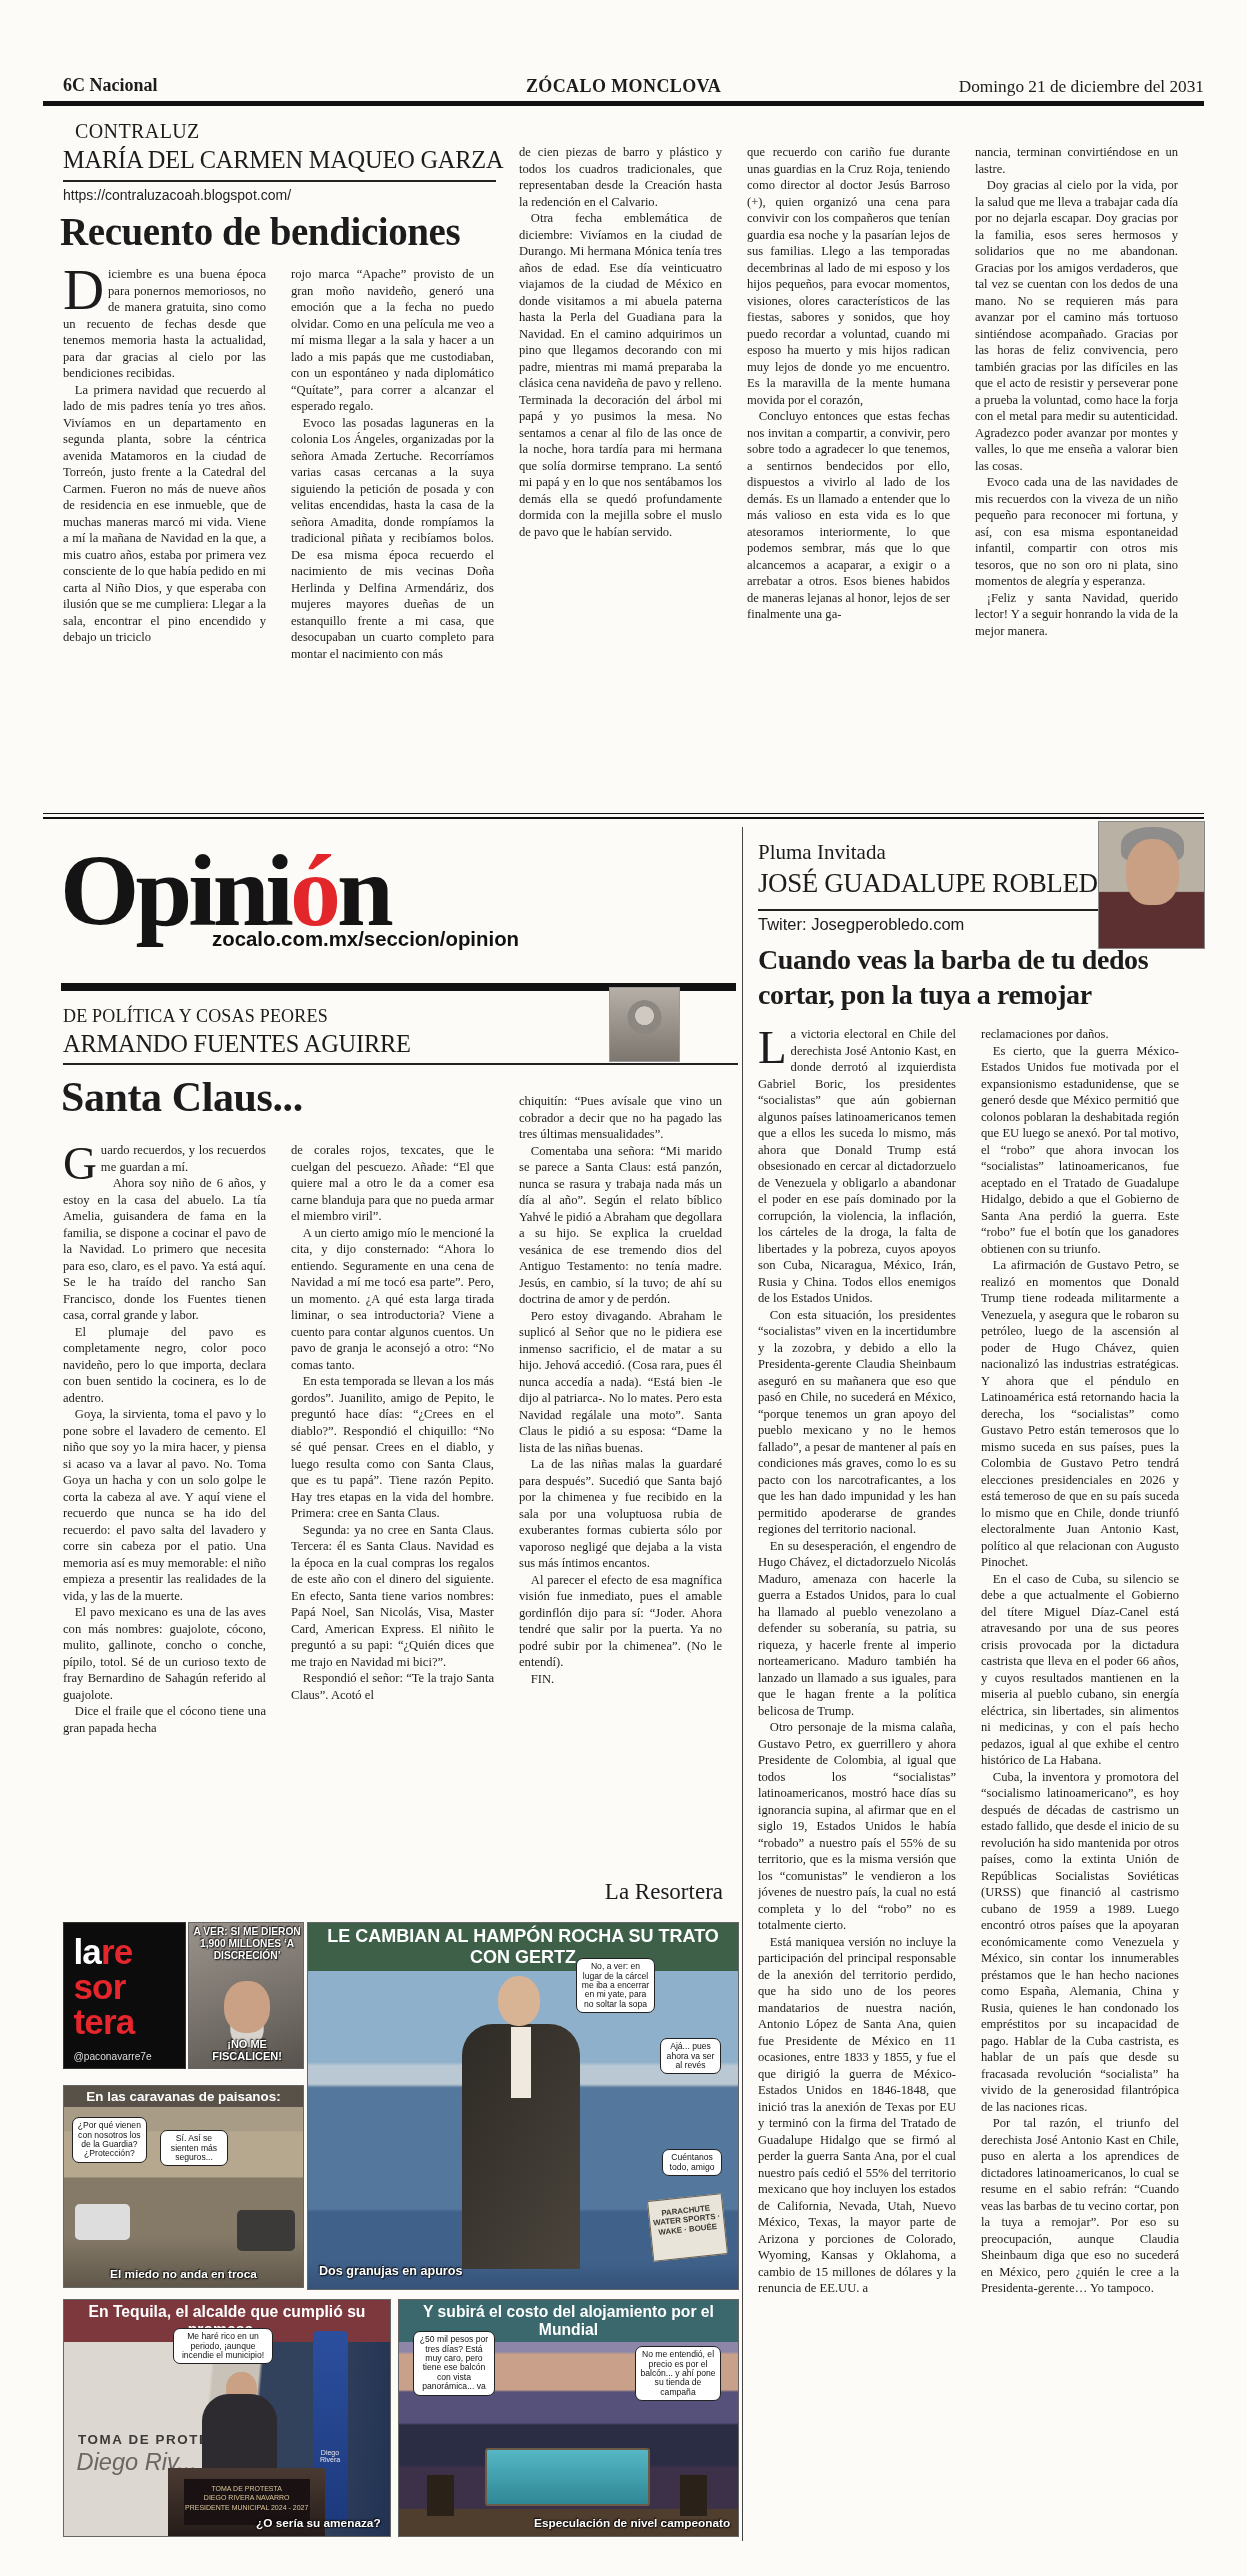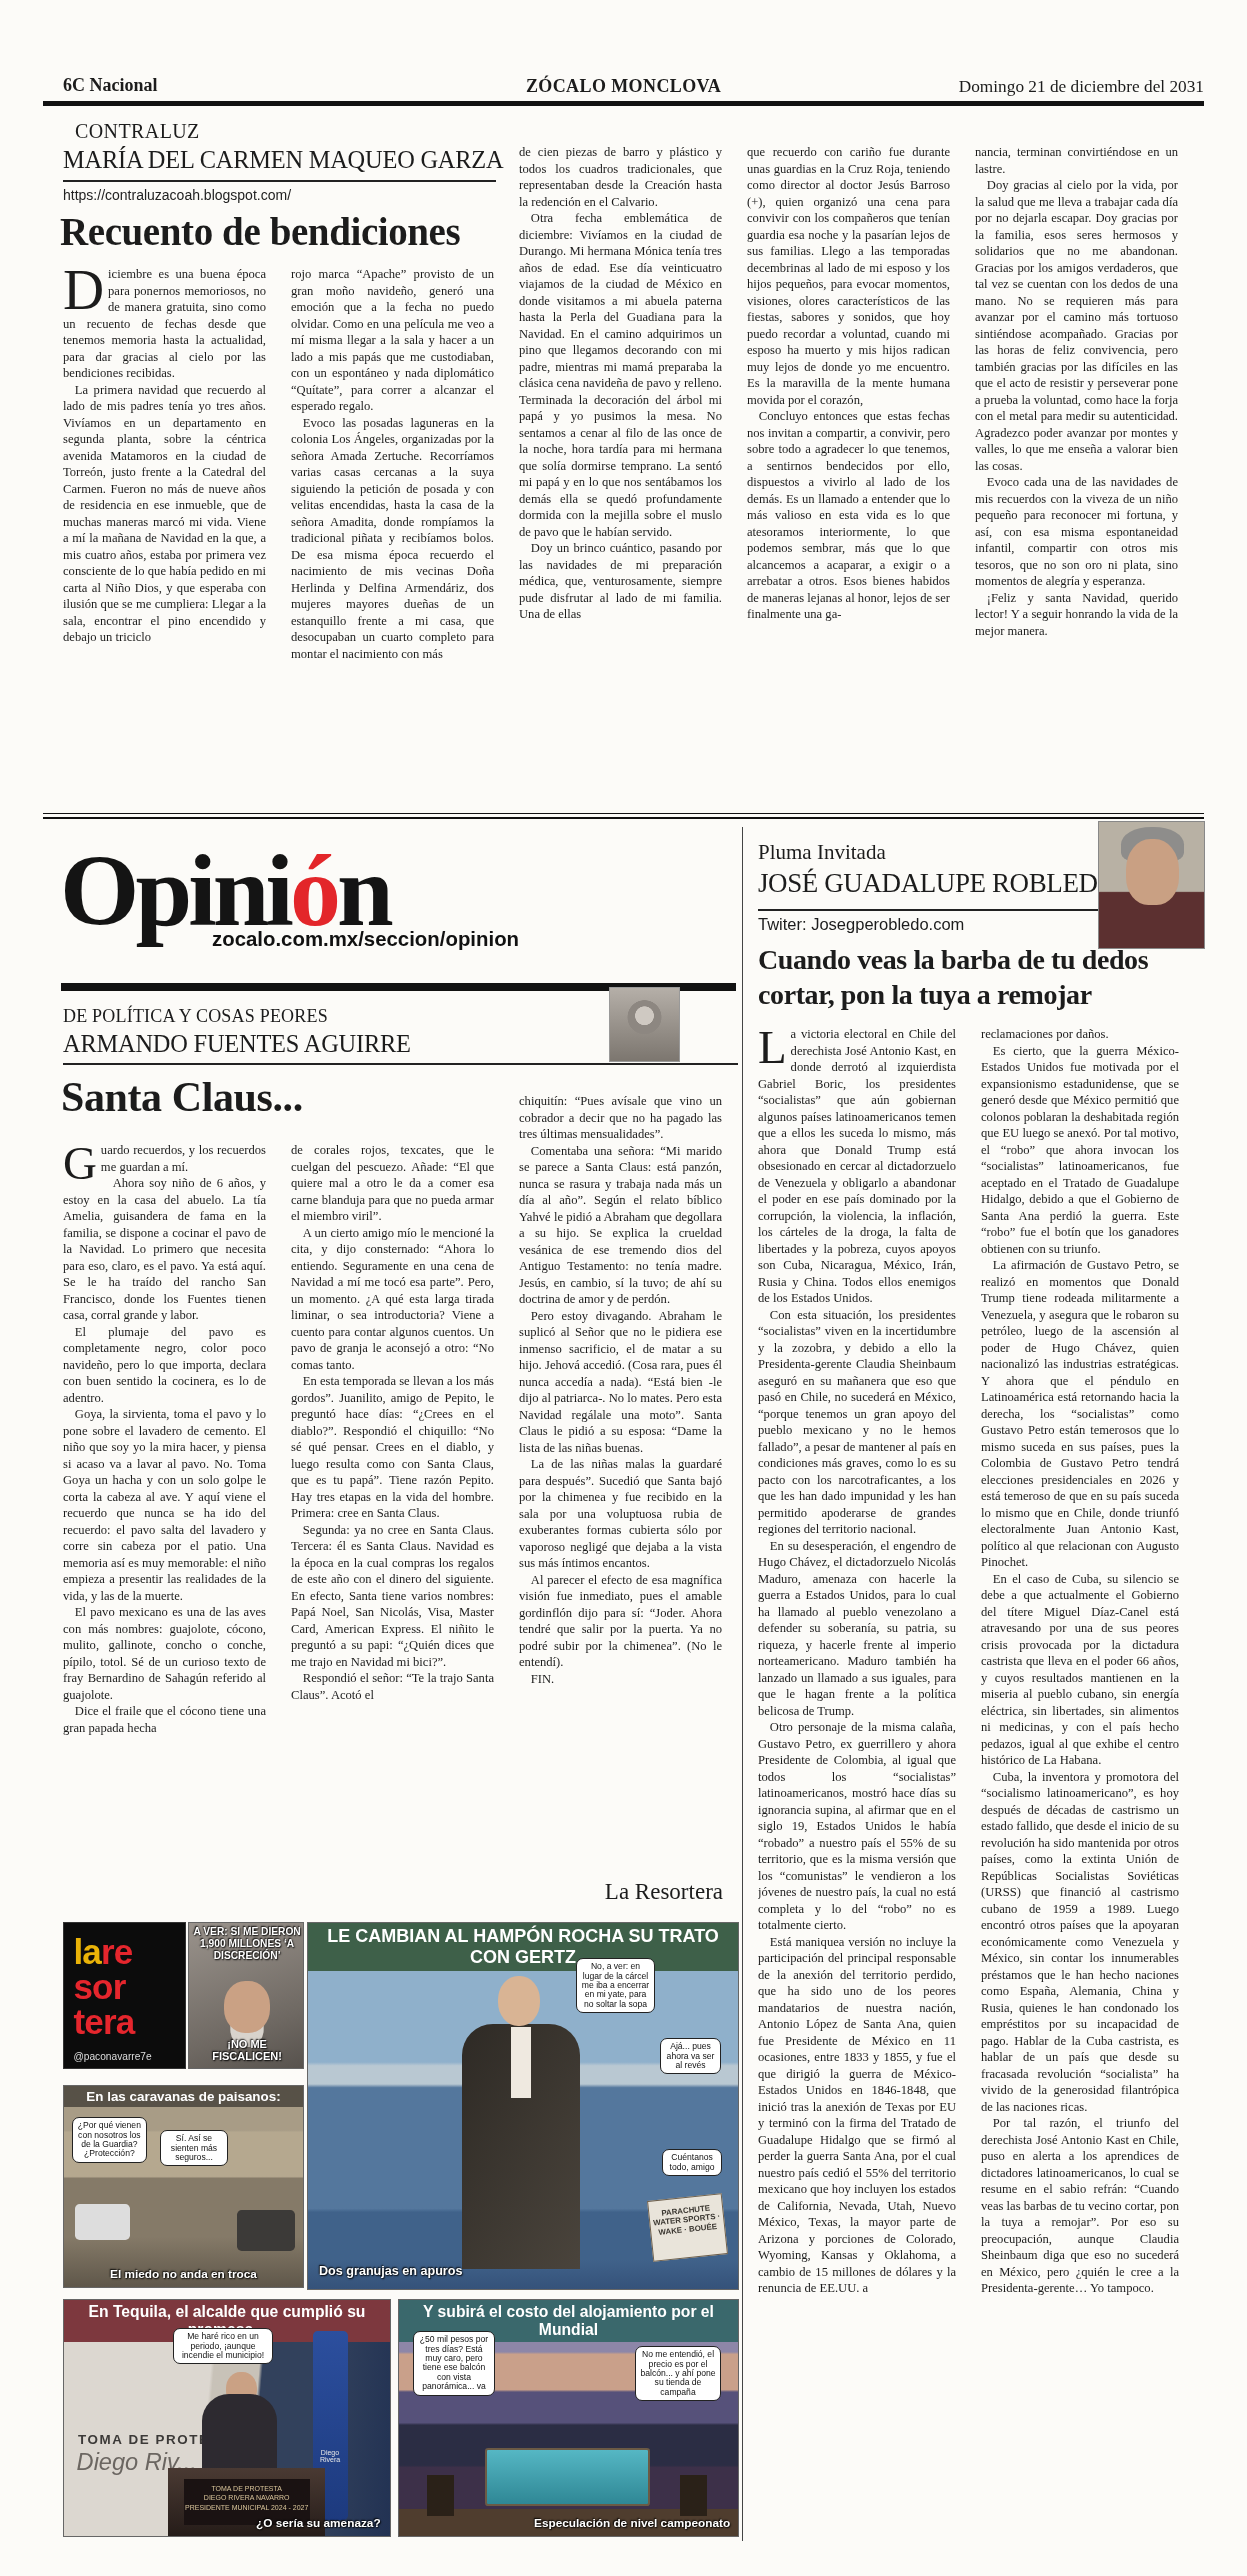--- a/index.html
+++ b/index.html
@@ -59,21 +59,21 @@
   
   .ct-panel { position:absolute; overflow:hidden; border:0.8px solid #666; font-family:"Liberation Sans",sans-serif; }
   .ct-title { position:absolute; left:0; top:0; width:100%; padding:3.1px 1.6px; text-align:center; color:#fff; font-weight:bold; font-family:"Liberation Sans",sans-serif; }
   .bubble { position:absolute; background:#fff; border:0.8px solid #222; border-radius:7px; padding:3.1px 3.9px;
       font-size:8.6px; line-height:9.4px; text-align:center; color:#111; font-family:"Liberation Sans",sans-serif; }
   .ct-cap { position:absolute; color:#fff; font-weight:bold; font-family:"Liberation Sans",sans-serif;
       text-shadow:0.8px 0.8px 1.6px #000, -0.8px -0.8px 1.6px #000; }
   .lr-logo { left:63px; top:1922px; width:123px; height:147px; background:#0c0c0c; border:0.8px solid #333;
       font-family:"Liberation Sans",sans-serif; font-weight:bold; }
   .lr-line { font-size:35px; line-height:35px; padding-left:9.4px; letter-spacing:-0.8px; color:#e5262d; }
-  .lr-line .white { color:#eab308; }
+  .lr-line .white { color:#ffffff; }
   .lr-handle { position:absolute; left:9.4px; bottom:6.3px; font-size:10.2px; font-weight:normal; color:#ddd; }
   .panel-aver { left:188px; top:1922px; width:116px; height:147px;
       background:linear-gradient(160deg,#9a938c,#6e6862 70%,#57524d); }
   .panel-aver .face { position:absolute; left:35px; top:58px; width:46px; height:52px; border-radius:46%; background:#caa184;
       box-shadow:0 20.4px 0 -6.3px #d8d3cc; }
   .panel-gertz { left:307px; top:1922px; width:432px; height:368px;
       background:linear-gradient(#8fb0cb 0 38%, #b9c8d2 39% 44%, #54779d 45% 78%, #40628a 79% 92%, #35527a); }
   .gertz-title { background:#3e6049; font-size:18px; }
   .gertz-man-head { position:absolute; left:190px; top:53px; width:42px; height:50px; border-radius:48%; background:#d9b494; }
   .gertz-man-body { position:absolute; left:154px; top:101px; width:118px; height:245px; border-radius:31px 31px 0 0;
@@ -131,21 +131,20 @@
     <div class="ncol" style="left:291px;top:266px;height:549px;">
       <div>
           <p class="para cont">rojo marca “Apache” provisto de un gran moño navideño, generó una emoción que a la fecha no puedo olvidar. Como en una película me veo a mí misma llegar a la sala y hacer a un lado a mis papás que me custodiaban, con un espontáneo y nada diplomático “Quítate”, para correr a alcanzar el esperado regalo.</p>
           <p class="para">Evoco las posadas laguneras en la colonia Los Ángeles, organizadas por la señora Amada Zertuche. Recorríamos varias casas cercanas a la suya siguiendo la petición de posada y con velitas encendidas, hasta la casa de la señora Amadita, donde rompíamos la tradicional piñata y recibíamos bolos. De esa misma época recuerdo el nacimiento de mis vecinas Doña Herlinda y Delfina Armendáriz, dos mujeres mayores dueñas de un estanquillo frente a mi casa, que desocupaban un cuarto completo para montar el nacimiento con más</p>
         </div>
     </div>
     <div class="ncol" style="left:519px;top:144px;height:671px;">
       <div>
           <p class="para cont">de cien piezas de barro y plástico y todos los cuadros tradicionales, que representaban desde la Creación hasta la redención en el Calvario.</p>
           <p class="para">Otra fecha emblemática de diciembre: Vivíamos en la ciudad de Durango. Mi hermana Mónica tenía tres años de edad. Ese día veinticuatro viajamos de la ciudad de México en donde visitamos a mi abuela paterna hasta la Perla del Guadiana para la Navidad. En el camino adquirimos un pino que llegamos decorando con mi padre, mientras mi mamá preparaba la clásica cena navideña de pavo y relleno. Terminada la decoración del árbol mi papá y yo pusimos la mesa. No sentamos a cenar al filo de las once de la noche, hora tardía para mi hermana que solía dormirse temprano. La sentó mi papá y en lo que nos sentábamos los demás ella se quedó profundamente dormida con la mejilla sobre el muslo de pavo que le habían servido.</p>
-          <p class="para">Doy un brinco cuántico, pasando por las navidades de mi preparación médica, que, venturosamente, siempre pude disfrutar al lado de mi familia. Una de ellas</p>
         </div>
     </div>
     <div class="ncol" style="left:747px;top:144px;height:671px;">
       <div>
           <p class="para cont">que recuerdo con cariño fue durante unas guardias en la Cruz Roja, teniendo como director al doctor Jesús Barroso (+), quien organizó una cena para convivir con los compañeros que tenían guardia esa noche y la pasarían lejos de sus familias. Llego a las temporadas decembrinas al lado de mi esposo y los hijos pequeños, para evocar momentos, visiones, olores característicos de las fiestas, sabores y sonidos, que hoy puedo recordar a voluntad, cuando mi esposo ha muerto y mis hijos radican muy lejos de donde yo me encuentro. Es la maravilla de la mente humana movida por el corazón,</p>
           <p class="para">Concluyo entonces que estas fechas nos invitan a compartir, a convivir, pero sobre todo a agradecer lo que tenemos, a sentirnos bendecidos por ello, dispuestos a vivirlo al lado de los demás. Es un llamado a entender que lo más valioso en esta vida es lo que atesoramos interiormente, lo que podemos sembrar, más que lo que alcancemos a acaparar, a exigir o a arrebatar a otros. Esos bienes habidos de maneras lejanas al honor, lejos de ser finalmente una ga-</p>
         </div>
     </div>
     <div class="ncol" style="left:975px;top:144px;height:671px;">
       <div>

